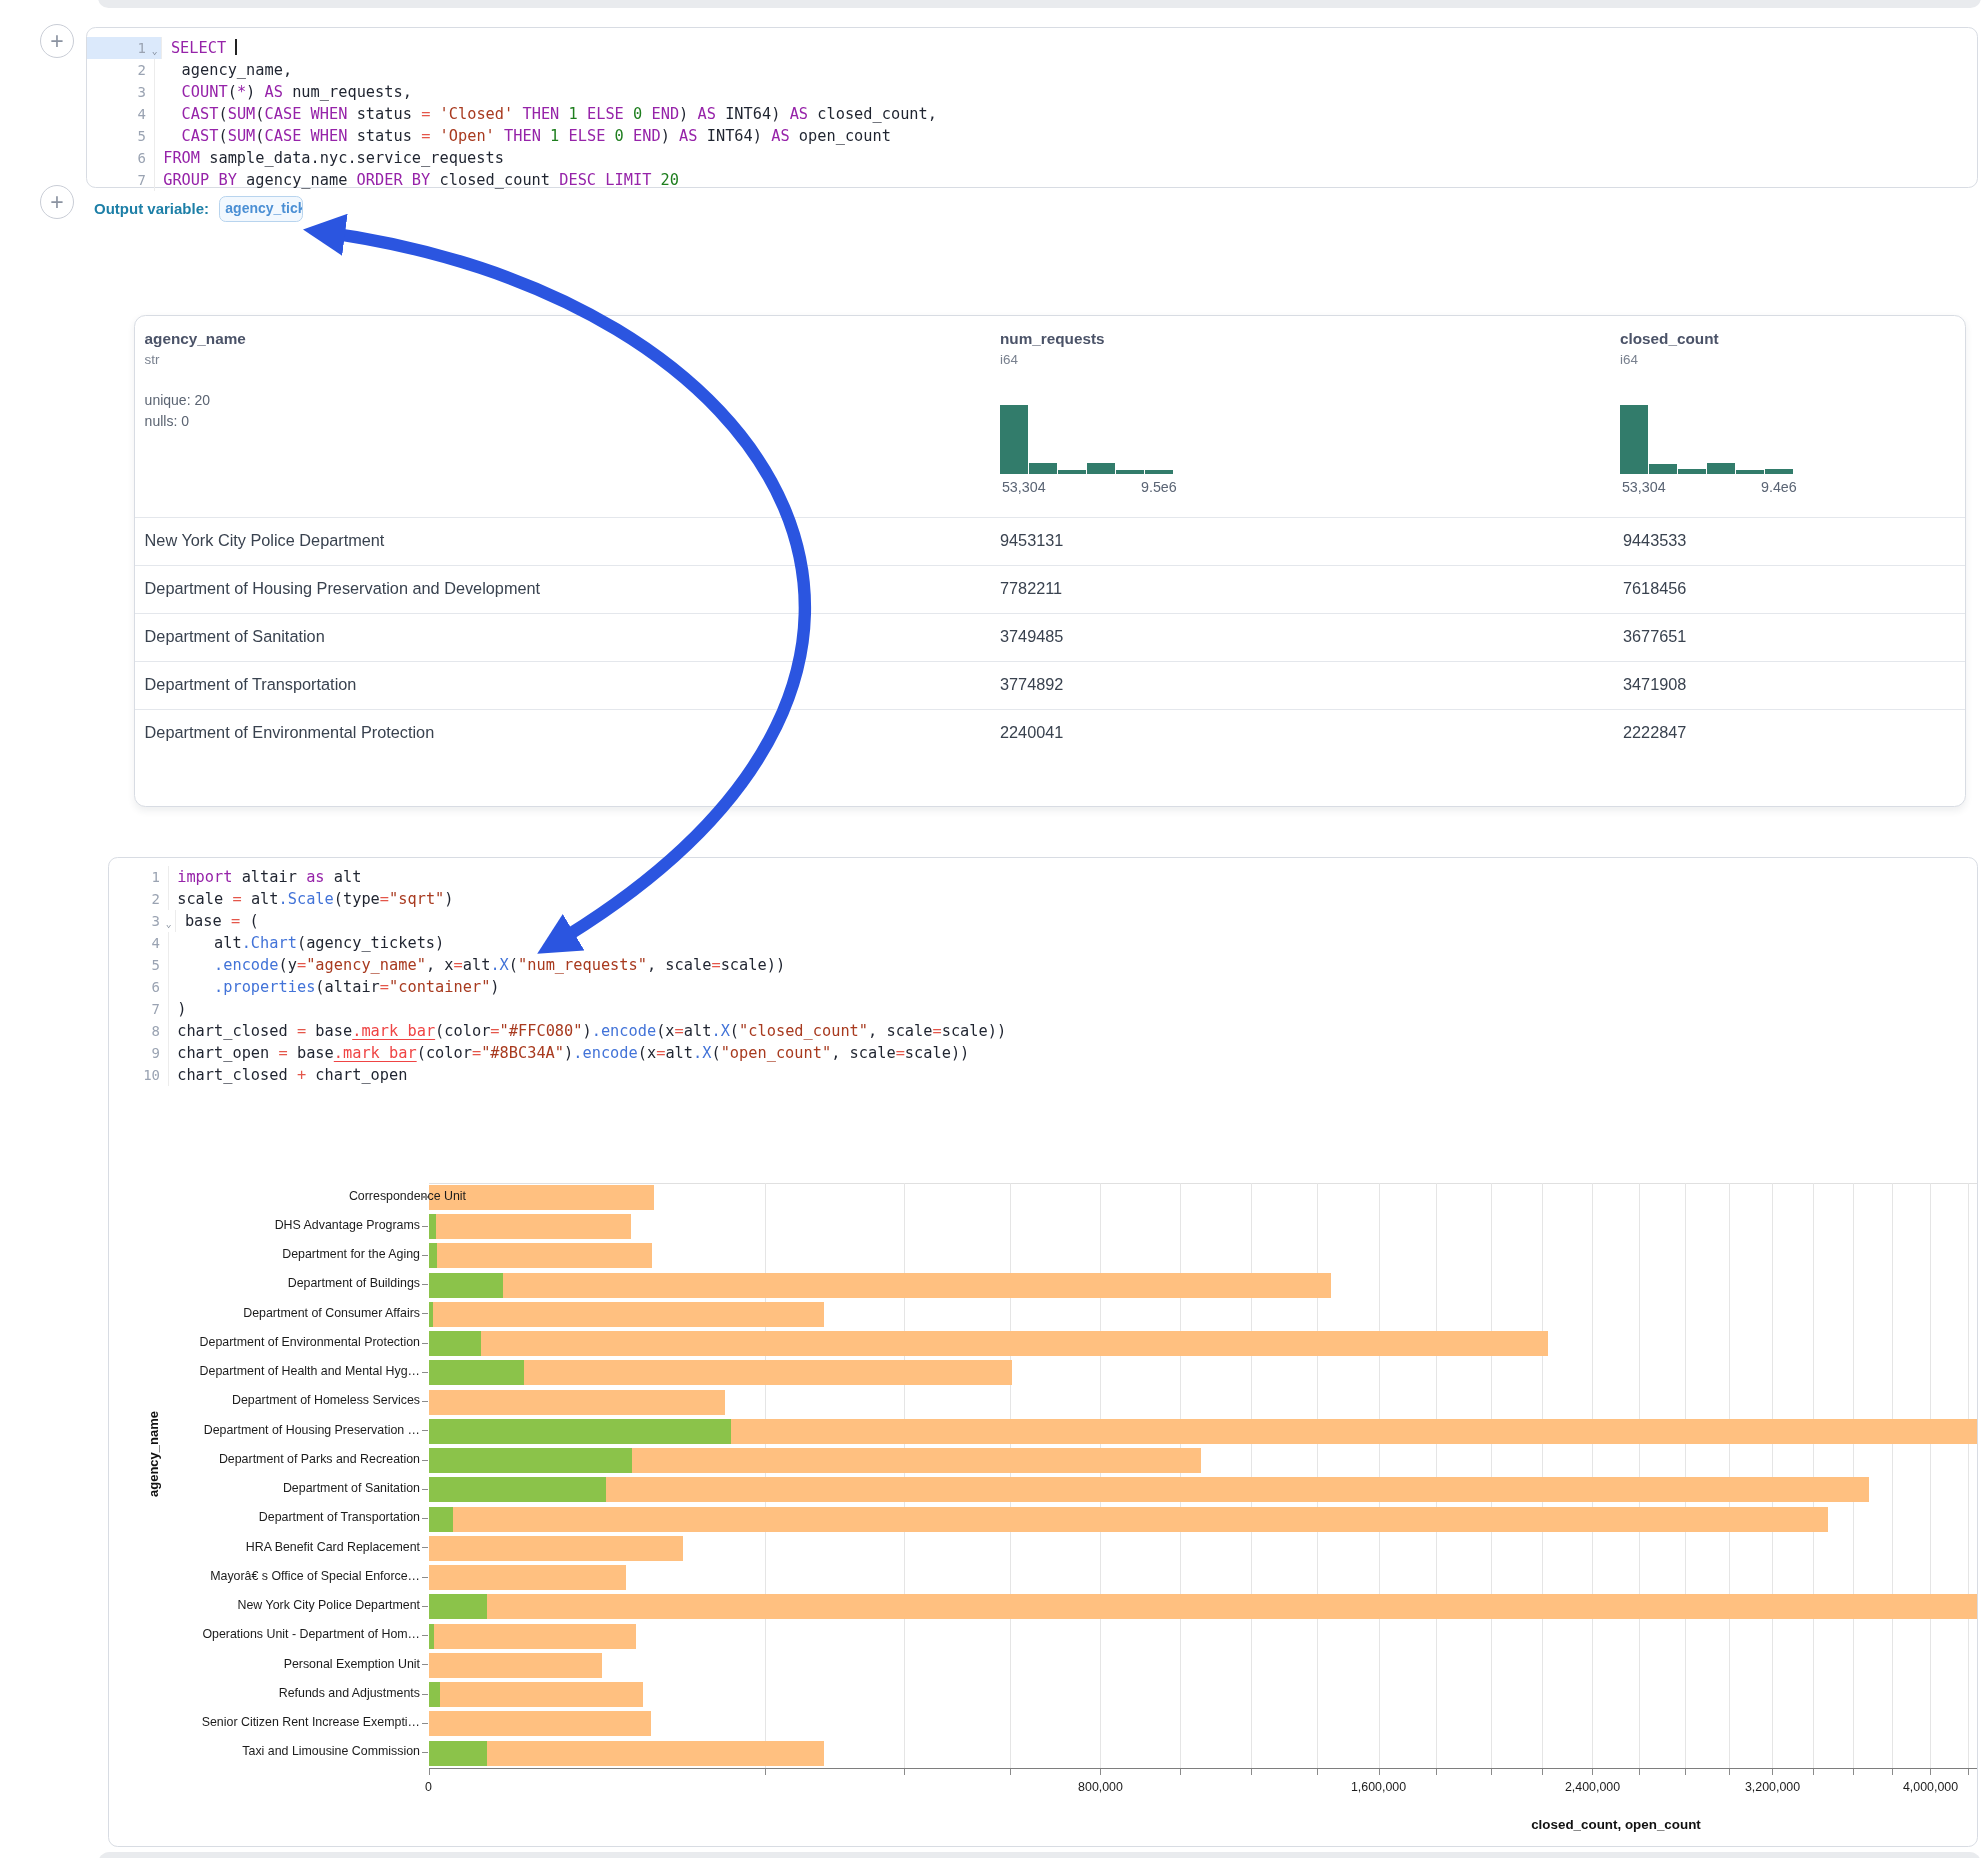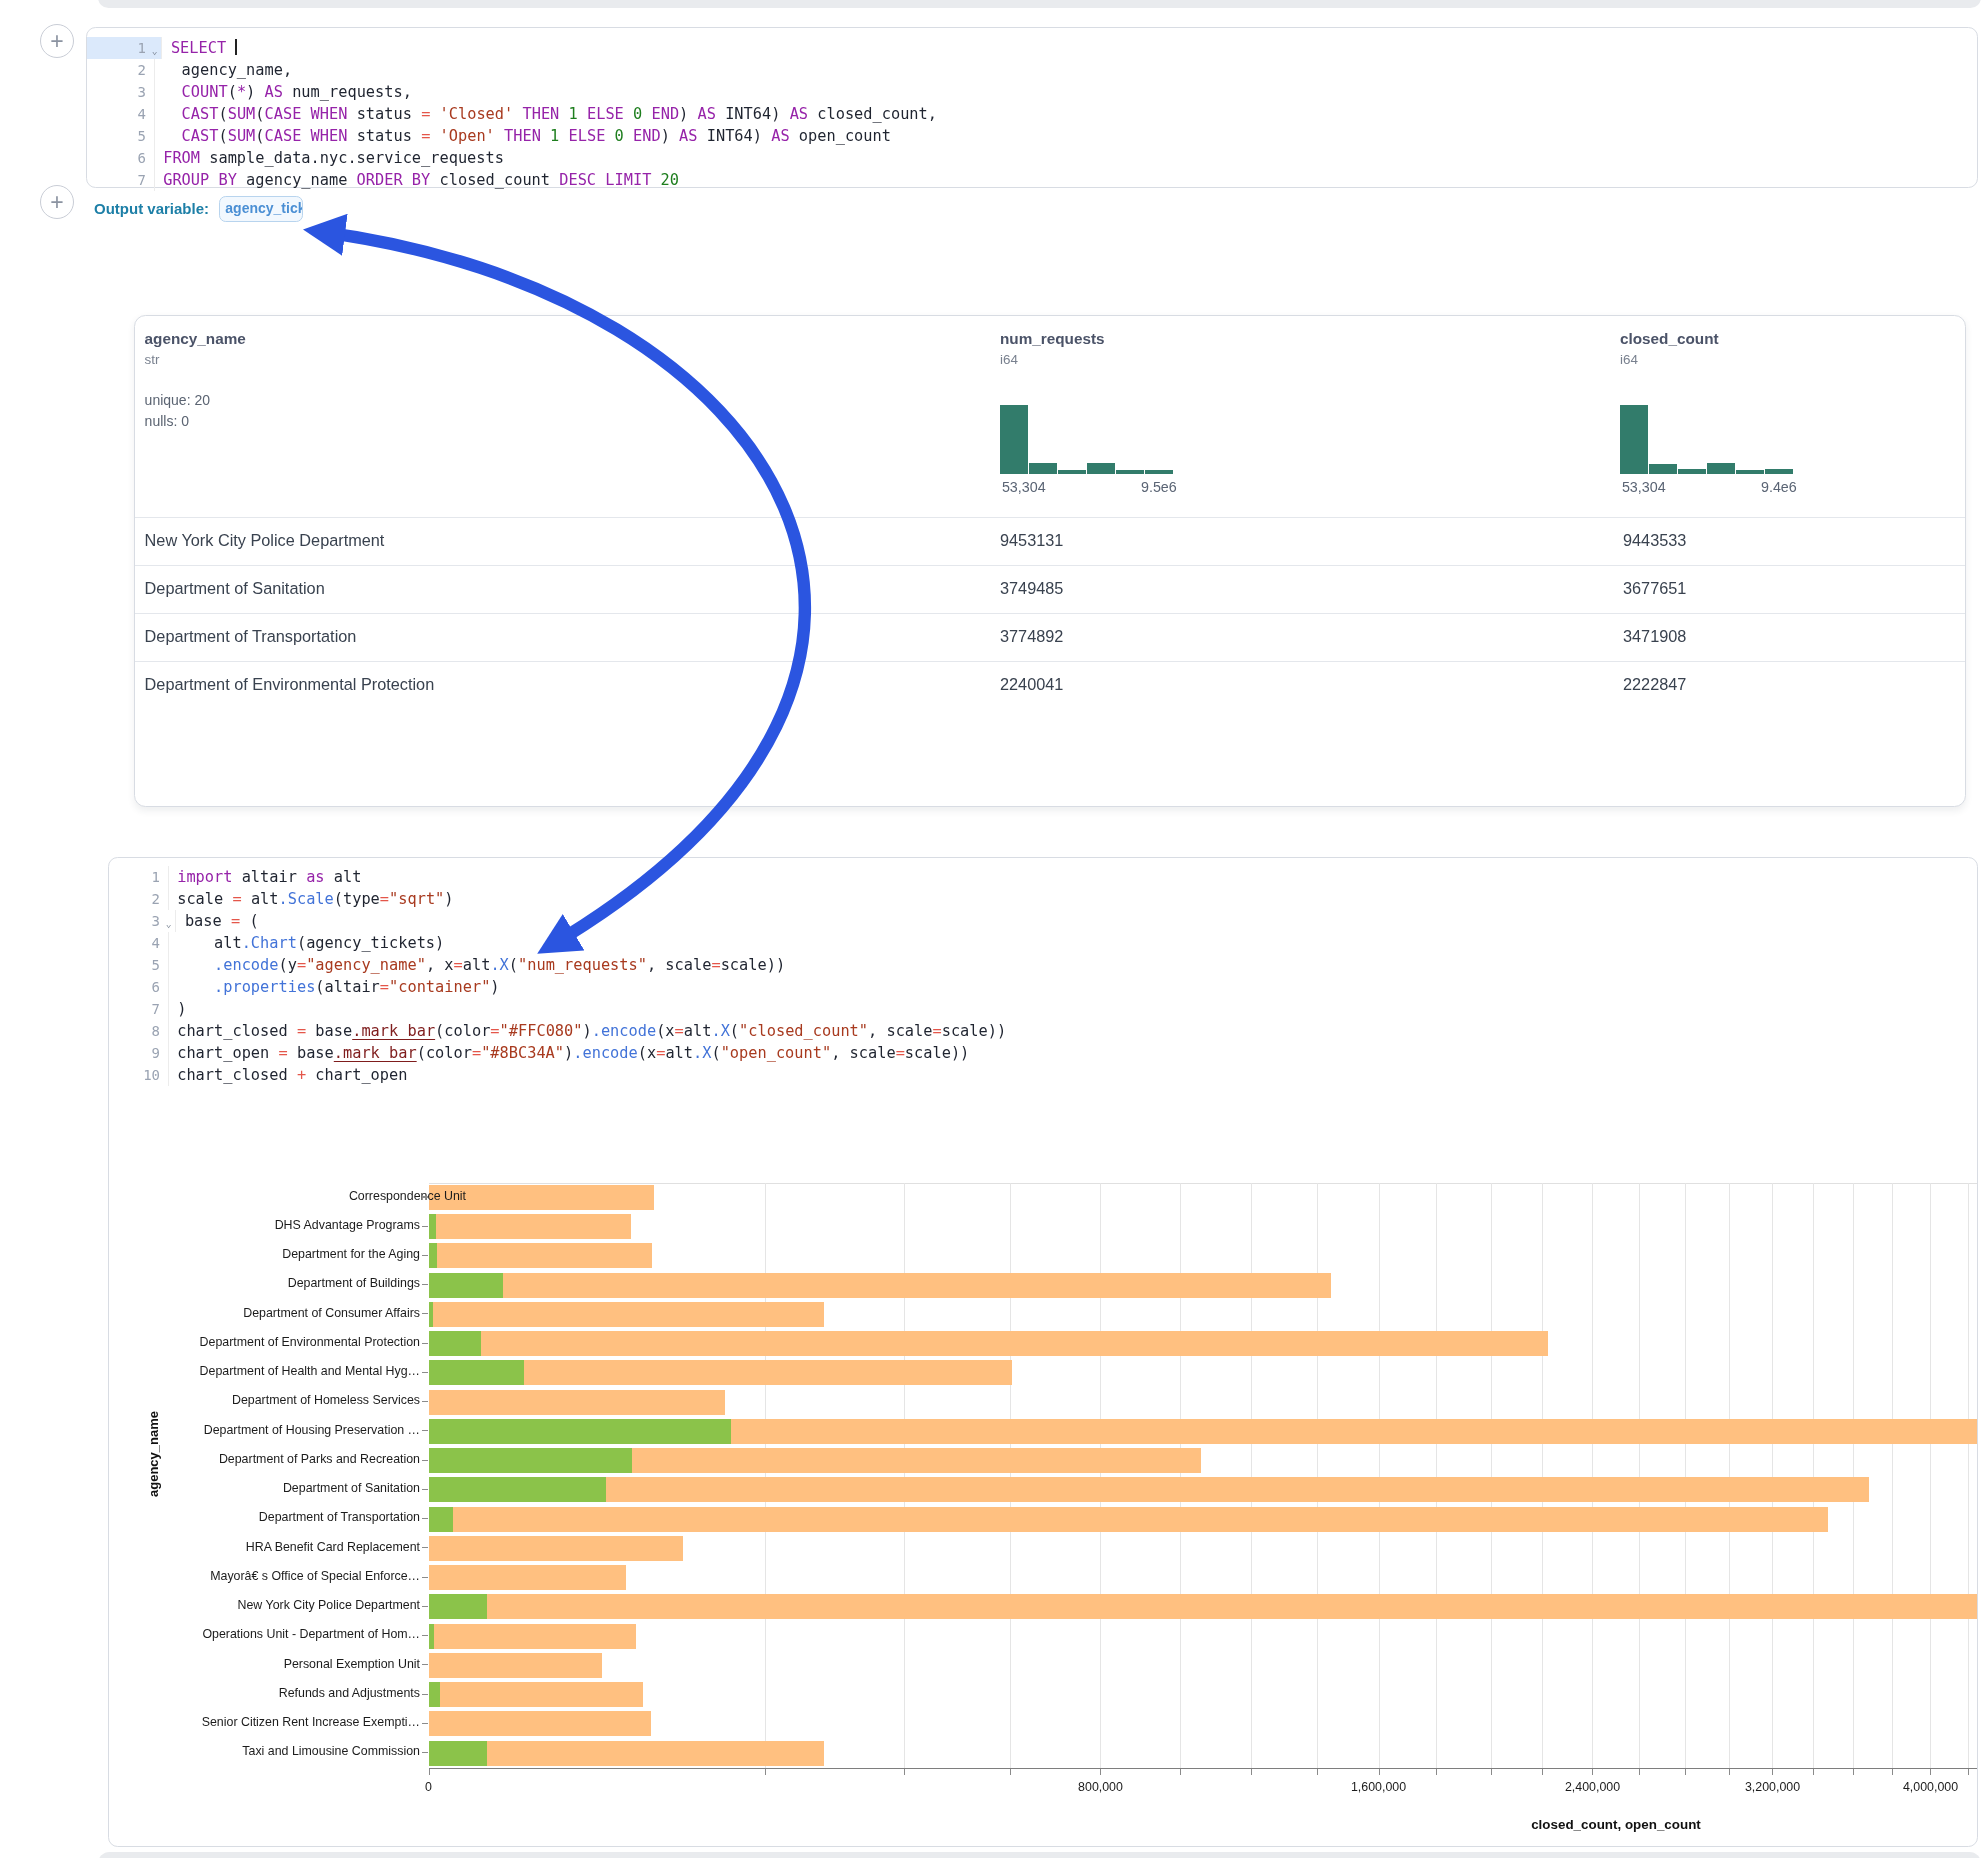--- a/index.html
+++ b/index.html
@@ -13,21 +13,21 @@
   
   .code-area{position:absolute;font-family:"DejaVu Sans Mono",monospace;font-size:15.3px;}
   .code-row{display:flex;height:22px;line-height:22px;white-space:pre;}
   .gutter{flex:0 0 auto;text-align:right;color:#9aa3b2;font-size:14px;position:relative;
     border-right:1px solid #ececec;}
   .gutter .caret{position:absolute;font-size:9.6px;color:#7a8594;}
   .gutter.hl{background:#dbe9fb;}
   .codeln{padding-left:8.6px;}
   .tok-kw{color:#9623a9;}
   .tok-fn{color:#4273d8;}
-  .tok-fnu{color:#7f1d1d;text-decoration:underline;text-decoration-thickness:1px;text-underline-offset:2.9px;}
+  .tok-fnu{color:#ef4444;text-decoration:underline;text-decoration-thickness:1px;text-underline-offset:2.9px;}
   .tok-str{color:#a83a1f;}
   .tok-num{color:#1e7e1e;}
   .tok-op{color:#e4564a;}
   .tok-txt{color:#1f2430;}
   .cursor{display:inline-block;width:1.9px;height:16.3px;background:#222;vertical-align:-2.9px;}
   
   #output-row{position:absolute;left:94px;top:194px;height:29px;display:flex;align-items:center;}
   #output-label{font-size:15px;font-weight:bold;color:#1d7fa7;}
   #output-pill{margin-left:9.6px;width:84px;height:26px;border:1.4px solid #b8d4ee;background:#f2f8fe;
     border-radius:6.7px;box-sizing:border-box;color:#4b8fd4;font-size:14px;font-weight:bold;
@@ -134,20 +134,25 @@
             <span class="hist-min">53,304</span>
             <span class="hist-max">9.4e6</span>
           </div>
         </div>
       </div>
     <div id="table-rows">
         <div class="trow">
           <span class="c0">New York City Police Department</span>
           <span class="c1">9453131</span>
           <span class="c2">9443533</span>
+        </div>
+        <div class="trow">
+          <span class="c0">Department of Housing Preservation and Development</span>
+          <span class="c1">7782211</span>
+          <span class="c2">7618456</span>
         </div>
         <div class="trow">
           <span class="c0">Department of Sanitation</span>
           <span class="c1">3749485</span>
           <span class="c2">3677651</span>
         </div>
         <div class="trow">
           <span class="c0">Department of Transportation</span>
           <span class="c1">3774892</span>
           <span class="c2">3471908</span>

